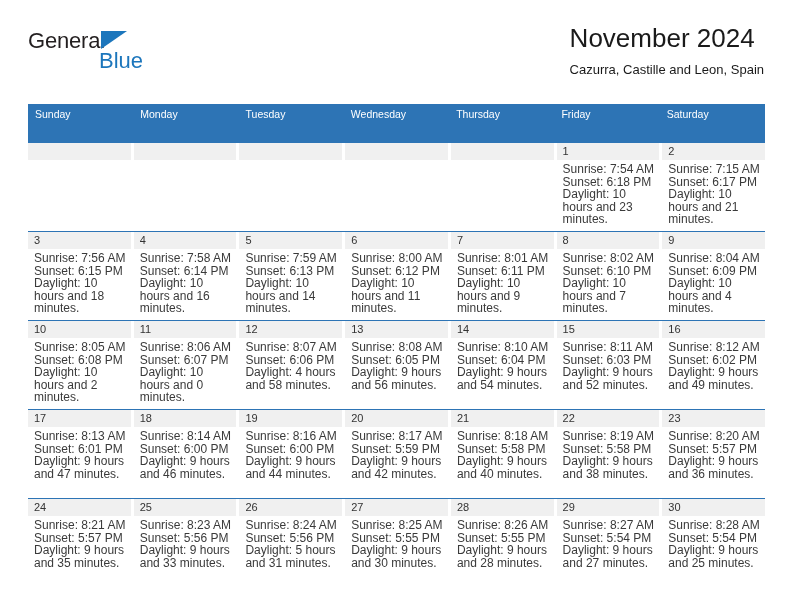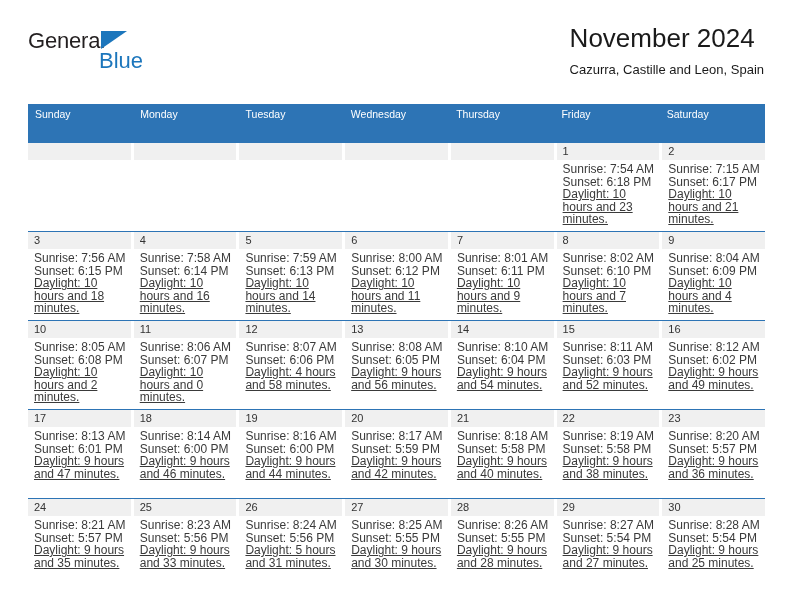--- a/index.html
+++ b/index.html
@@ -147,21 +147,20 @@
     padding: 3px 4px 0 6px;
     font-size: 12px;
     line-height: 12.6px;
     color: #3a3a3a;
   }
   .day-info div {
     white-space: nowrap;
   }
   .day-info .dl-wrap {
     white-space: normal;
-    text-decoration: underline;
   }
 </style>
 </head>
 <body>
 
 <div class="page">
 
   <div class="top-bar">
 
     <div class="logo">

